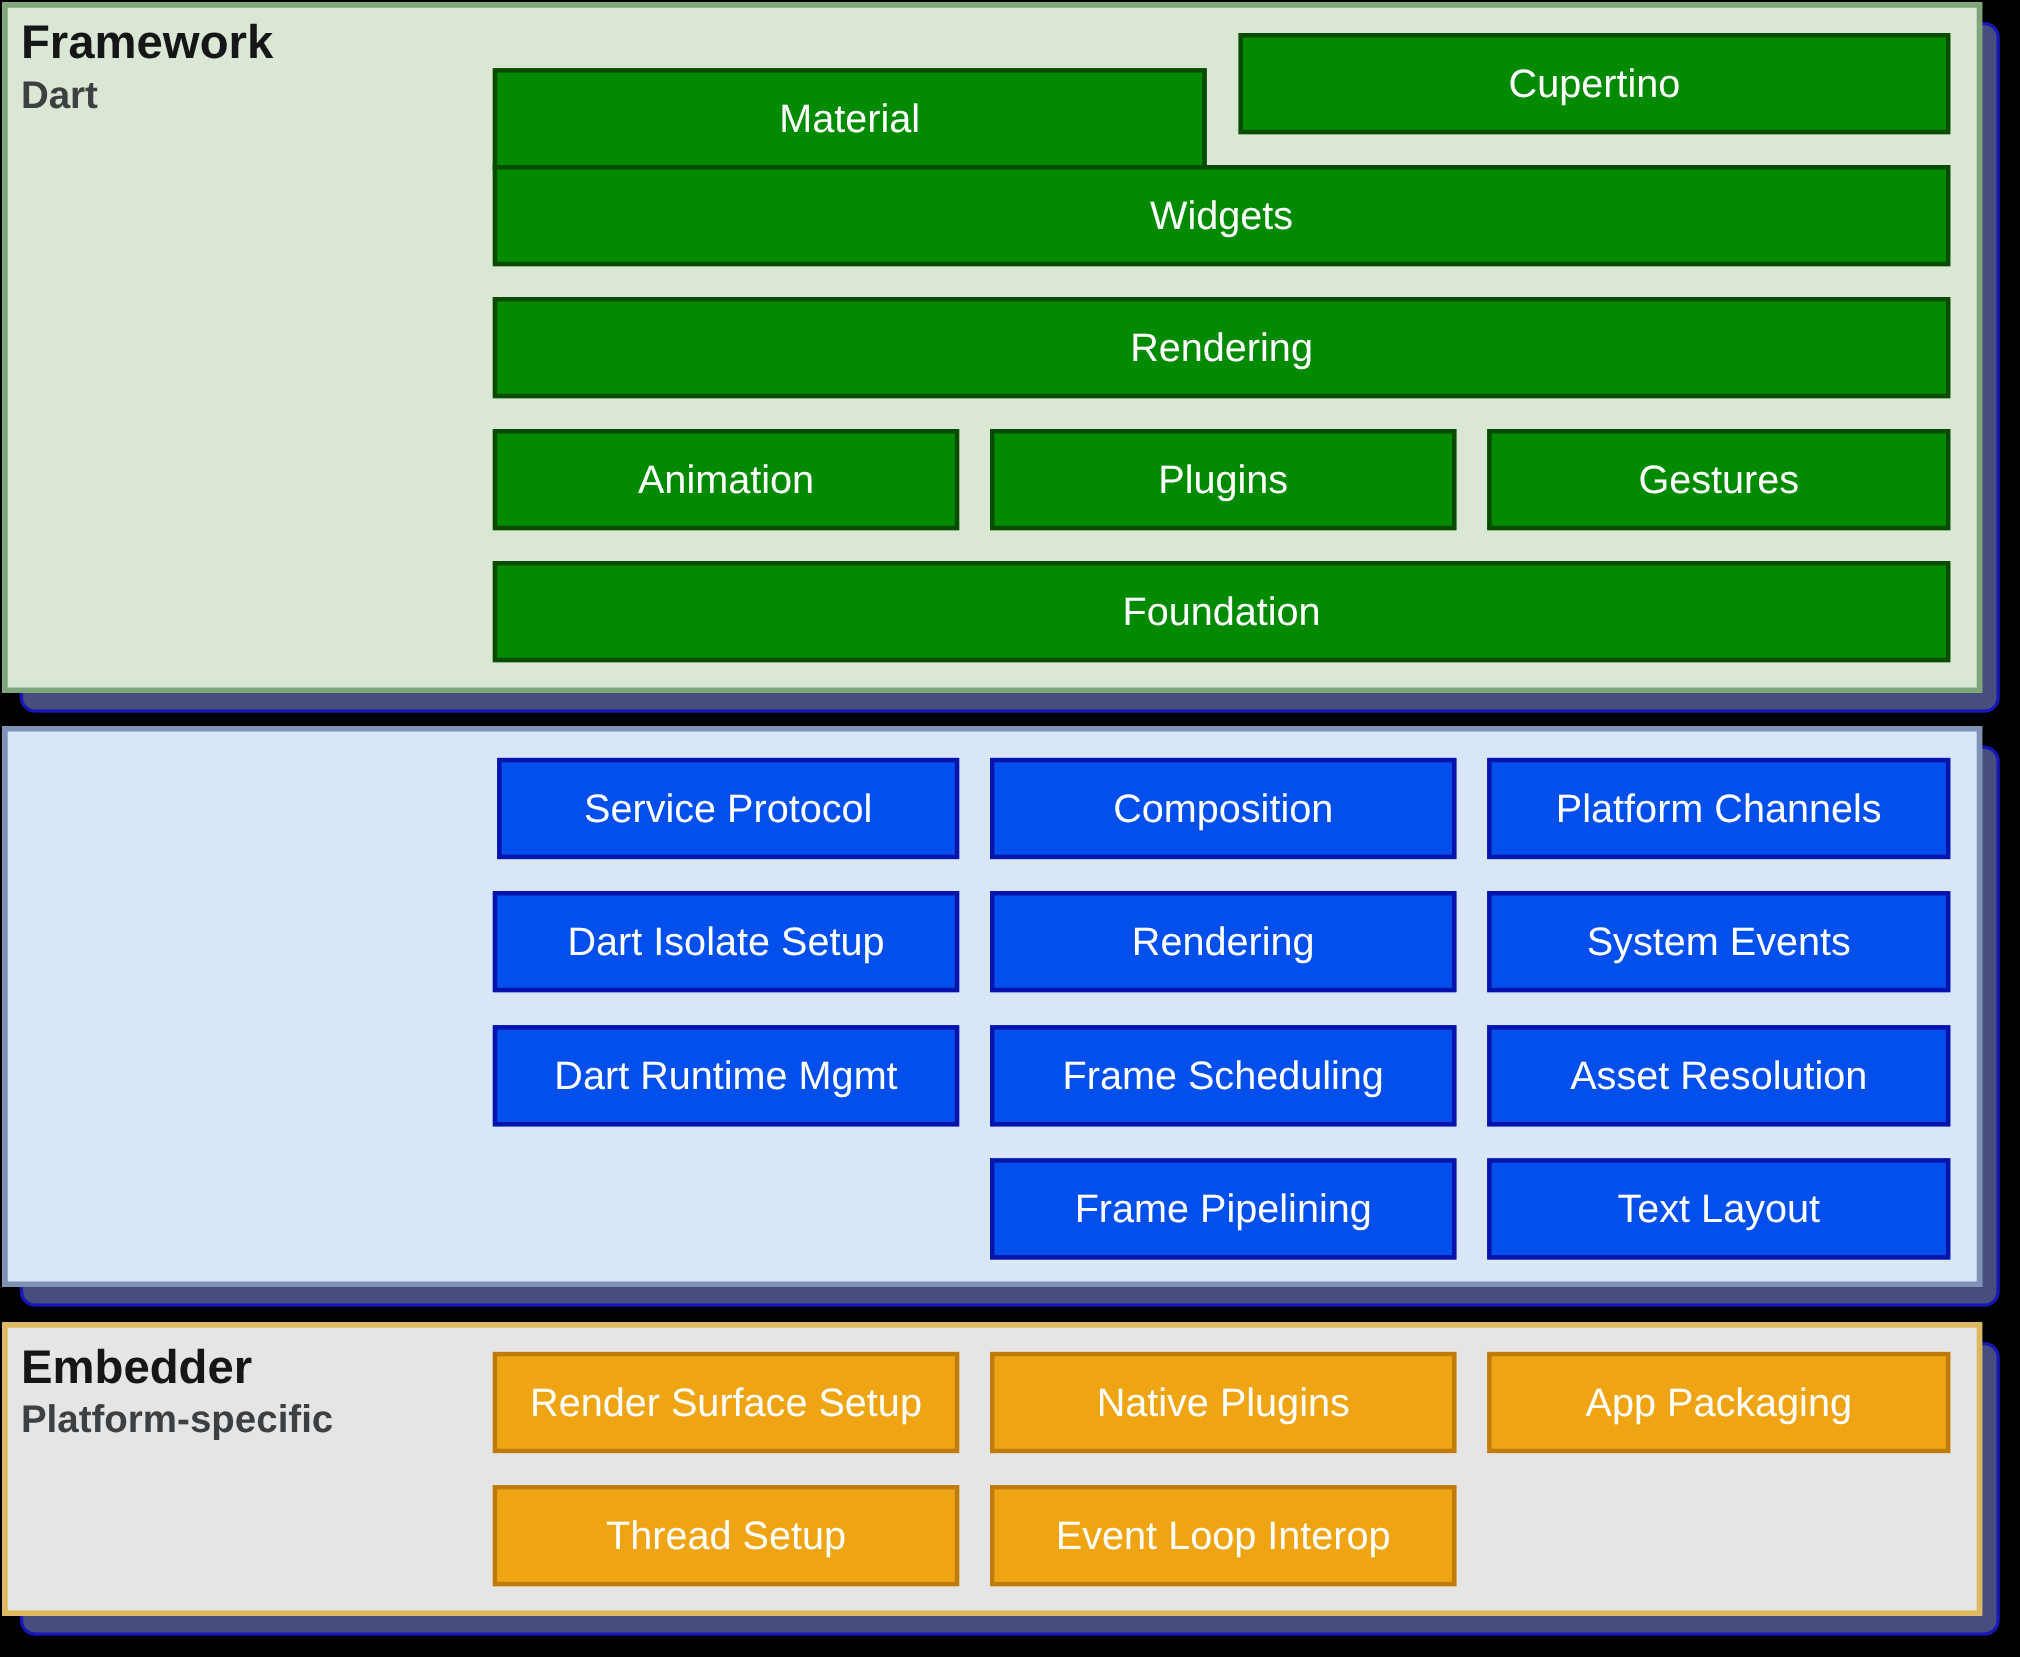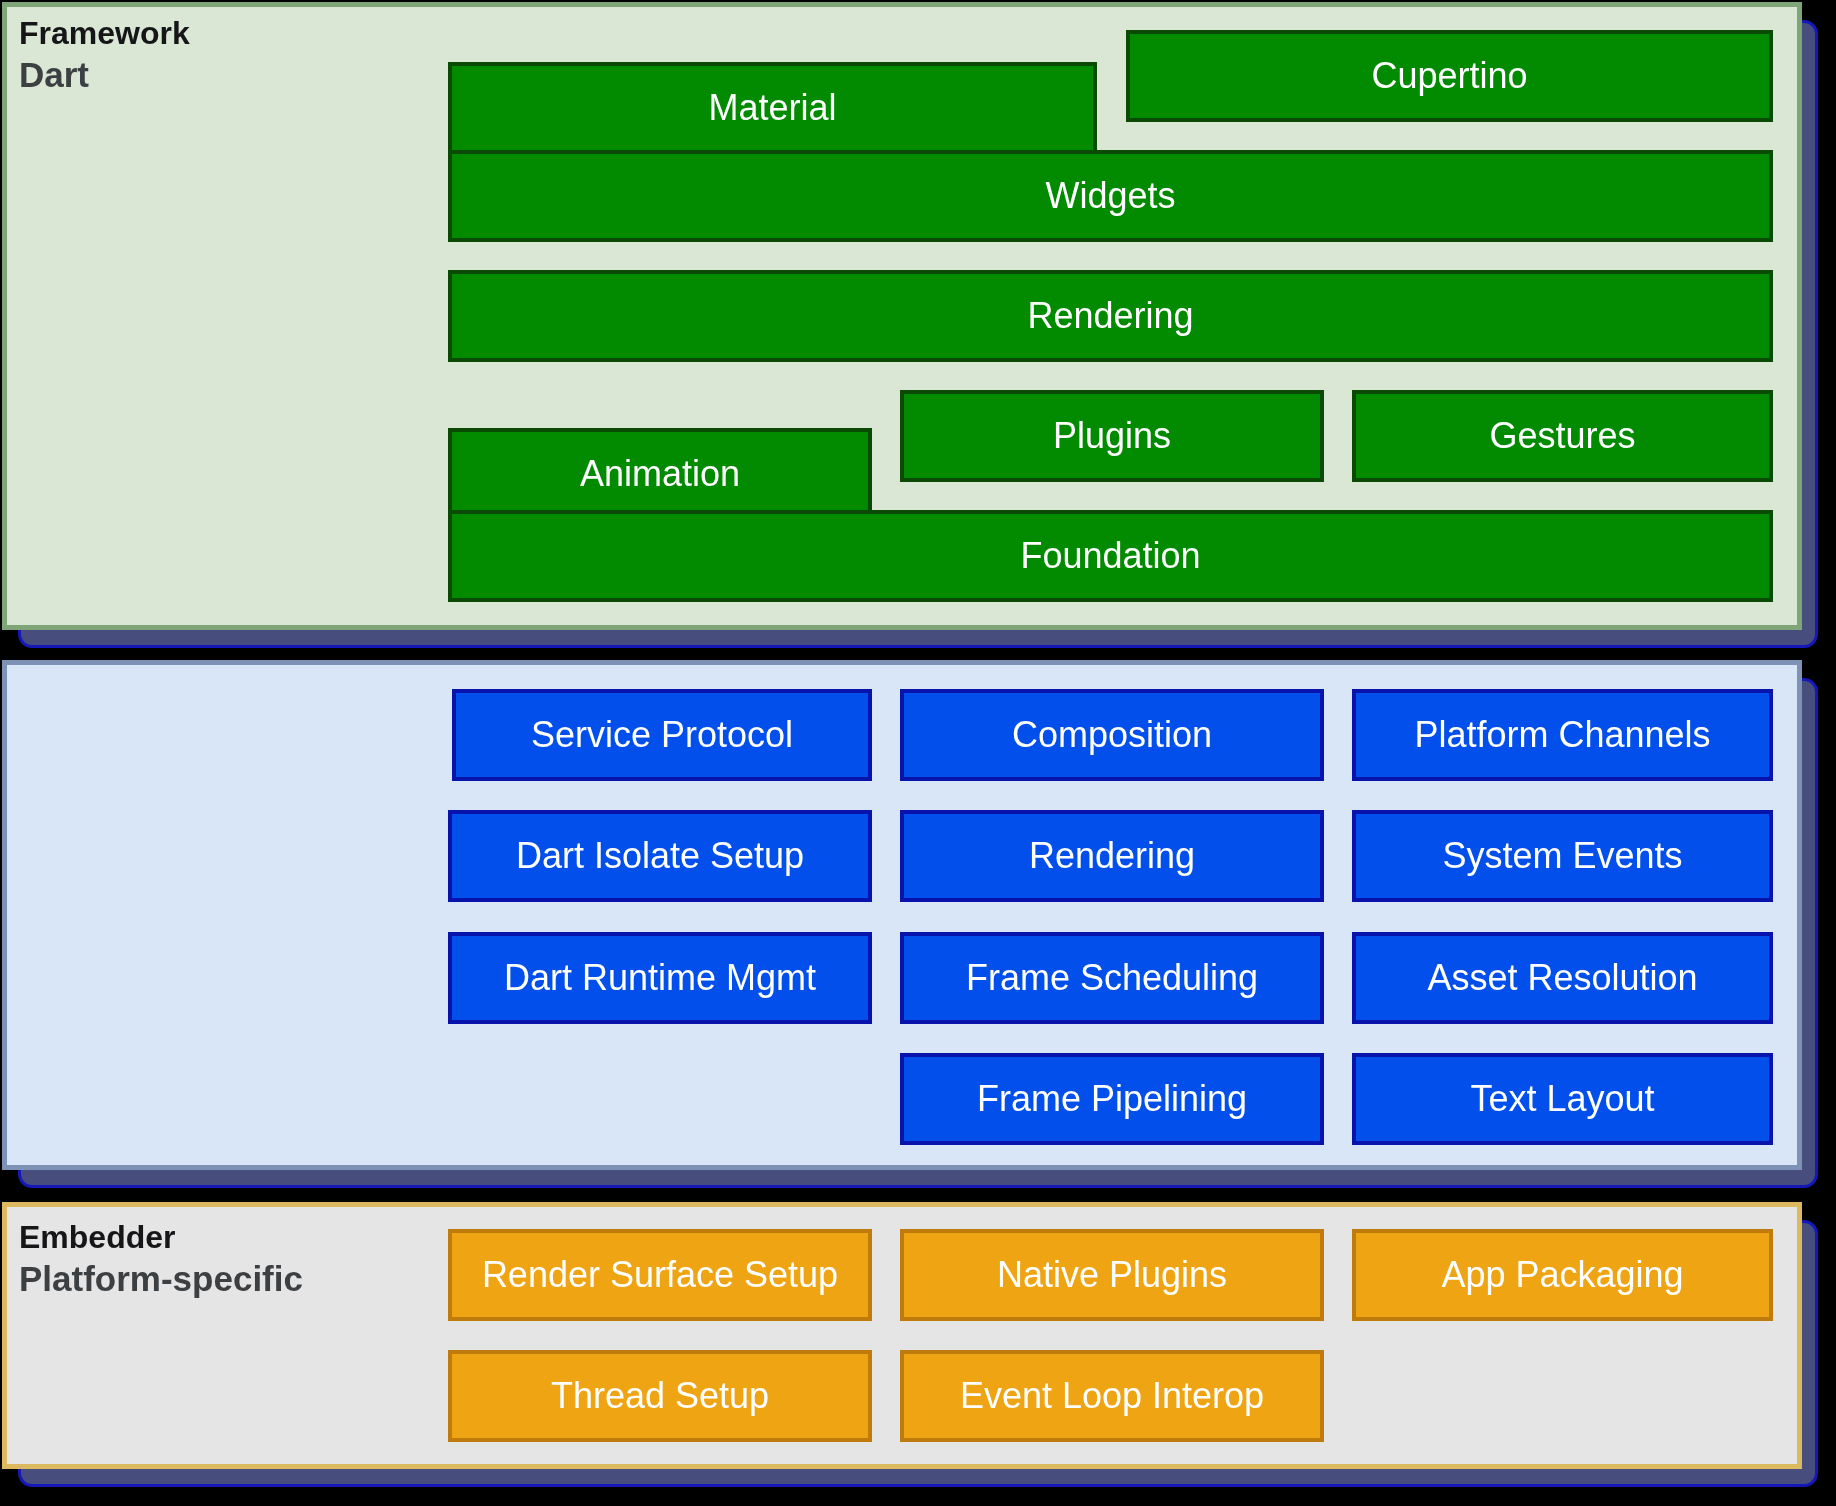--- a/index.html
+++ b/index.html
@@ -12,21 +12,21 @@
     box-sizing:border-box;z-index:0;
   }
   .panel{
     position:absolute;box-sizing:border-box;border-style:solid;border-width:5px;z-index:1;
   }
   .panel.fw{background:#d9e7d4;border-color:#7fa678;}
   .panel.en{background:#d9e6f8;border-color:#7e92b5;}
   .panel.em{background:#e5e5e5;border-color:#dcb85e;}
   .section-title{position:absolute;left:12px;top:8px;}
   .section-title h2{
-    margin:0;font-size:32px;line-height:1.15;font-weight:700;color:#161618;letter-spacing:0;
+    margin:0;font-size:43px;line-height:1.15;font-weight:700;color:#161618;letter-spacing:0;
   }
   .section-title .sub{
     margin:2px 0 0 0;font-size:35px;line-height:1.2;font-weight:700;color:#3d4043;
   }
   .box{
     position:absolute;height:92px;box-sizing:border-box;border:4px solid;
     display:flex;align-items:center;justify-content:center;
     color:#ffffff;font-size:36px;font-weight:500;white-space:nowrap;
   }
   .fw .box{background:#028b00;border-color:#0b4a03;}
@@ -41,21 +41,21 @@
   <div class="shadow" style="left:18px;top:20px;width:1800px;height:628px;"></div>
   <div class="panel fw" style="left:2px;top:2px;width:1800px;height:628px;">
     <div class="section-title">
       <h2>Framework</h2>
       <div class="sub">Dart</div>
     </div>
     <div class="box" style="left:441px;top:23px;width:649px;margin-top:32px;">Material</div>
     <div class="box" style="left:1119px;top:23px;width:647px;">Cupertino</div>
     <div class="box" style="left:441px;top:143px;width:1325px;">Widgets</div>
     <div class="box" style="left:441px;top:263px;width:1325px;">Rendering</div>
-    <div class="box" style="left:441px;top:383px;width:424px;margin-top:38px;">Animation</div>
+    <div class="box" style="left:441px;top:383px;width:424px;">Animation</div>
     <div class="box" style="left:893px;top:383px;width:424px;">Plugins</div>
     <div class="box" style="left:1345px;top:383px;width:421px;">Gestures</div>
     <div class="box" style="left:441px;top:503px;width:1325px;">Foundation</div>
   </div>
 
   <div class="shadow" style="left:18px;top:678px;width:1800px;height:510px;"></div>
   <div class="panel en" style="left:2px;top:660px;width:1800px;height:510px;">
     <div class="box" style="left:445px;top:24px;width:420px;">Service Protocol</div>
     <div class="box" style="left:893px;top:24px;width:424px;">Composition</div>
     <div class="box" style="left:1345px;top:24px;width:421px;">Platform Channels</div>

